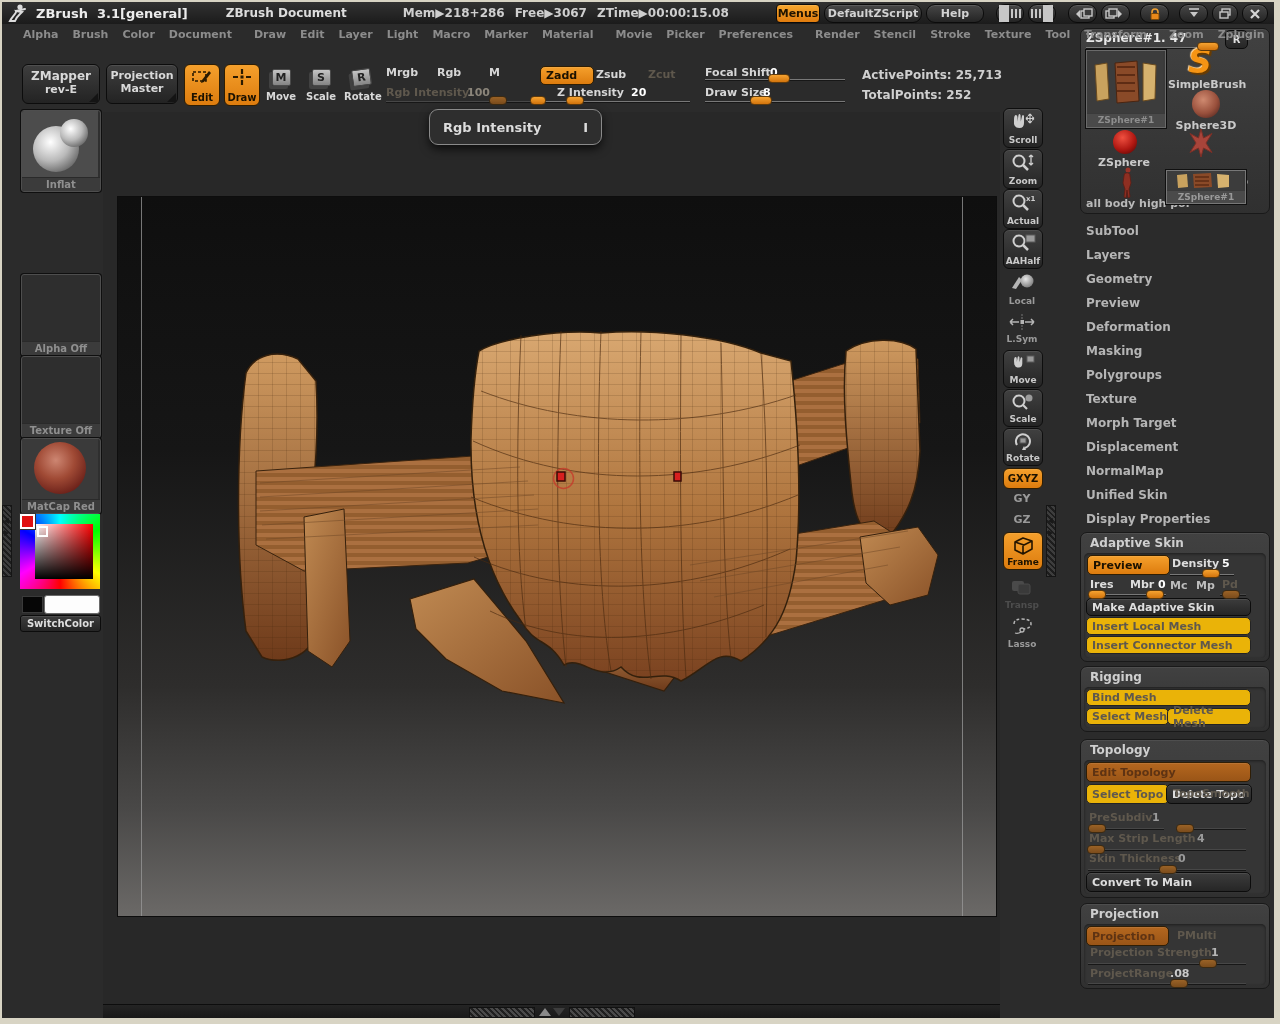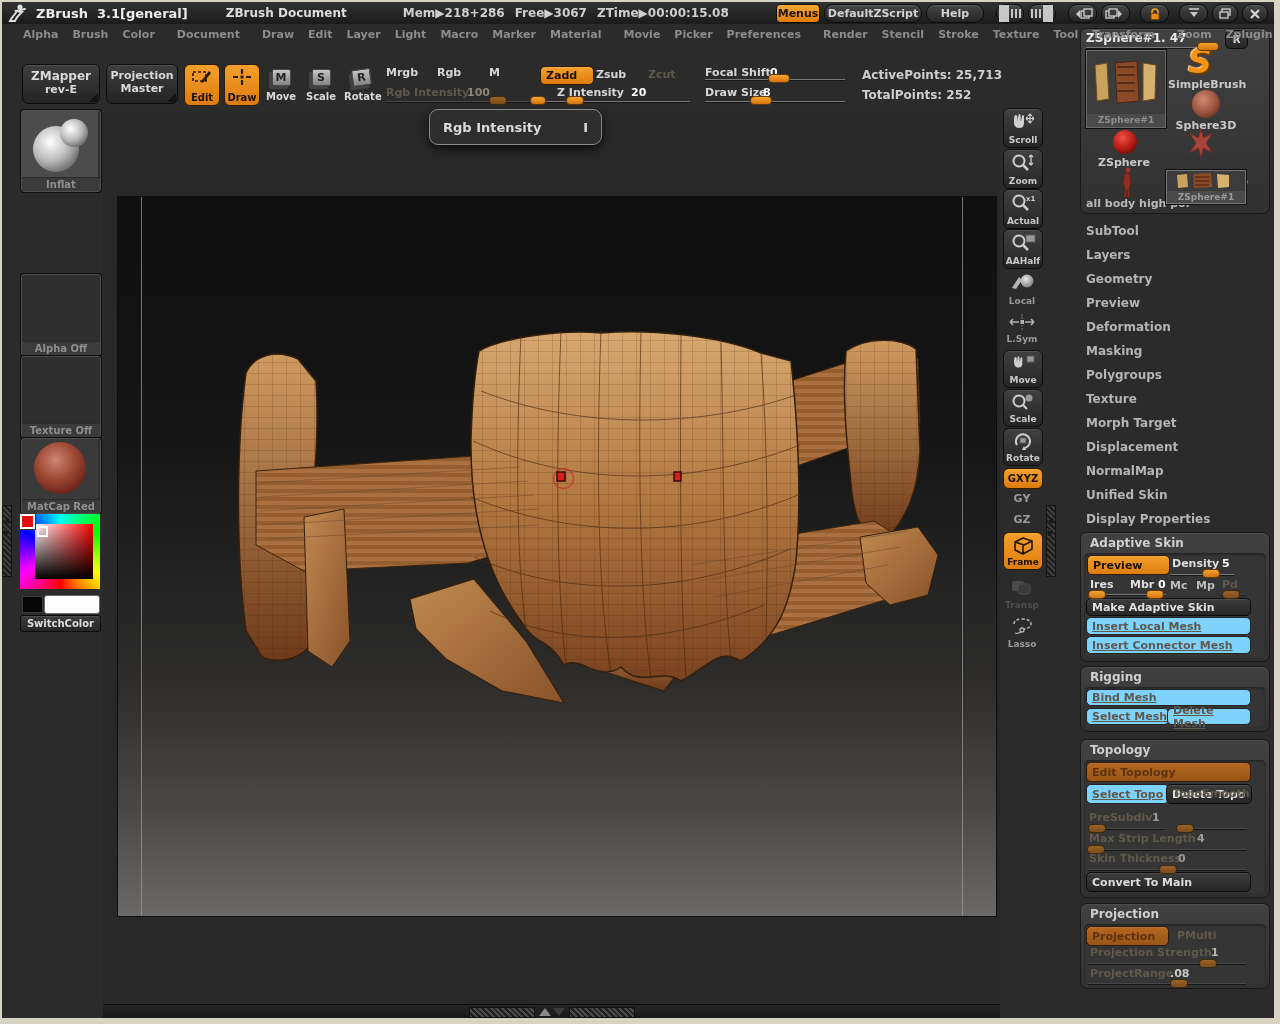--- a/index.html
+++ b/index.html
@@ -20,21 +20,21 @@
   .hdl{position:absolute;height:7px;width:16px;border-radius:4px;z-index:6;
        background:linear-gradient(#f6a331,#d2740d);border:1px solid #5e3a0c;}
   .hdl.dim{background:linear-gradient(#9a6226,#7b4c1c);border-color:#3c2a12;}
   
   .btn{position:absolute;border-radius:5px;border:1px solid #0c0c0c;color:#dedede;
        background:linear-gradient(#3c3c3c,#262626);font-weight:bold;font-size:11px;
        box-shadow:inset 0 1px 0 rgba(255,255,255,.09);display:flex;align-items:center;z-index:5;}
   .btn.cc{justify-content:center;}
   .btn.or{background:linear-gradient(#f5a02c,#dd7c0e);color:#1c1200;border-color:#2f1e03;}
   .btn.ordim{background:linear-gradient(#b4671f,#9a5517);color:#5e3313;border-color:#2f1e06;}
-  .btn.dimtext{color:#5f584d;background:#7dd3fc;border-color:#232323;box-shadow:none;text-decoration:underline;}
+  .btn.dimtext{color:#5f584d;background:#eab308;border-color:#232323;box-shadow:none;}
   .pad{padding-left:5px;}
   
   #titlebar{position:absolute;left:2px;top:2px;width:1272px;height:22px;z-index:50;
             background:linear-gradient(#323232,#1b1b1b);display:flex;align-items:center;}
   .tb-txt{font-weight:bold;font-size:12px;color:#dddddd;white-space:nowrap;}
   .tbtn{height:17px;border-radius:9px;background:linear-gradient(#474747,#242424);
         border:1px solid #0b0b0b;color:#d2d2d2;font-weight:bold;font-size:11px;
         display:flex;align-items:center;justify-content:center;
         box-shadow:inset 0 1px 0 rgba(255,255,255,.12);}
   .tbtn.or{background:linear-gradient(#f7a72e,#e07c0e);color:#201300;border-radius:4px;}
@@ -265,21 +265,21 @@
             <path d="M1,1 L9,9 M9,1 L1,9" stroke="#d5d5d5" stroke-width="2.2"></path>
           </svg>
     </div>
   </div>
 </div>
 
 <div id="menubar">
   <span>Alpha</span>
   <span>Brush</span>
   <span>Color</span>
-  <span style="margin-left:8px;">Document</span>
+  <span style="margin-left:0;">Document</span>
   <span style="margin-left:8px;">Draw</span>
   <span>Edit</span>
   <span>Layer</span>
   <span>Light</span>
   <span>Macro</span>
   <span>Marker</span>
   <span>Material</span>
   <span style="margin-left:8px;">Movie</span>
   <span>Picker</span>
   <span>Preferences</span>

